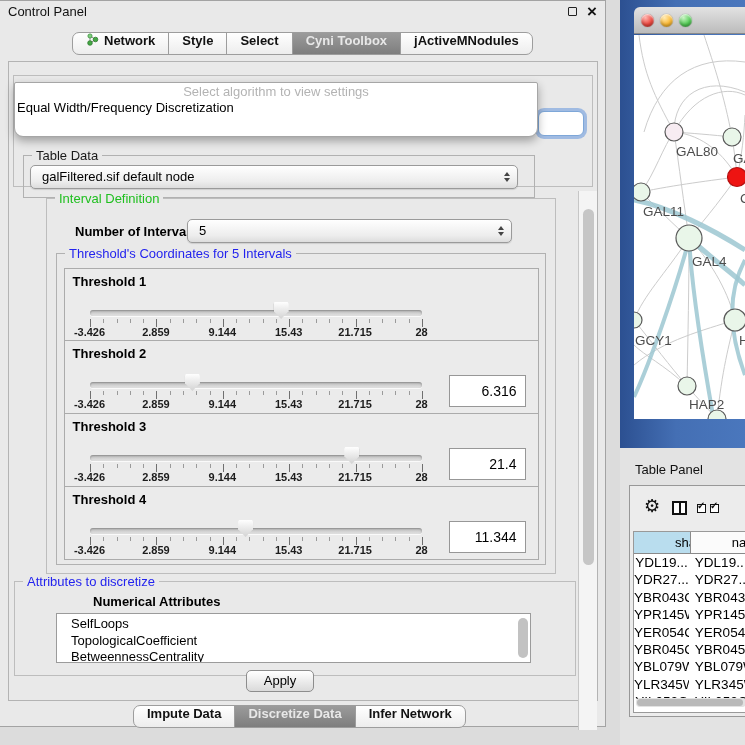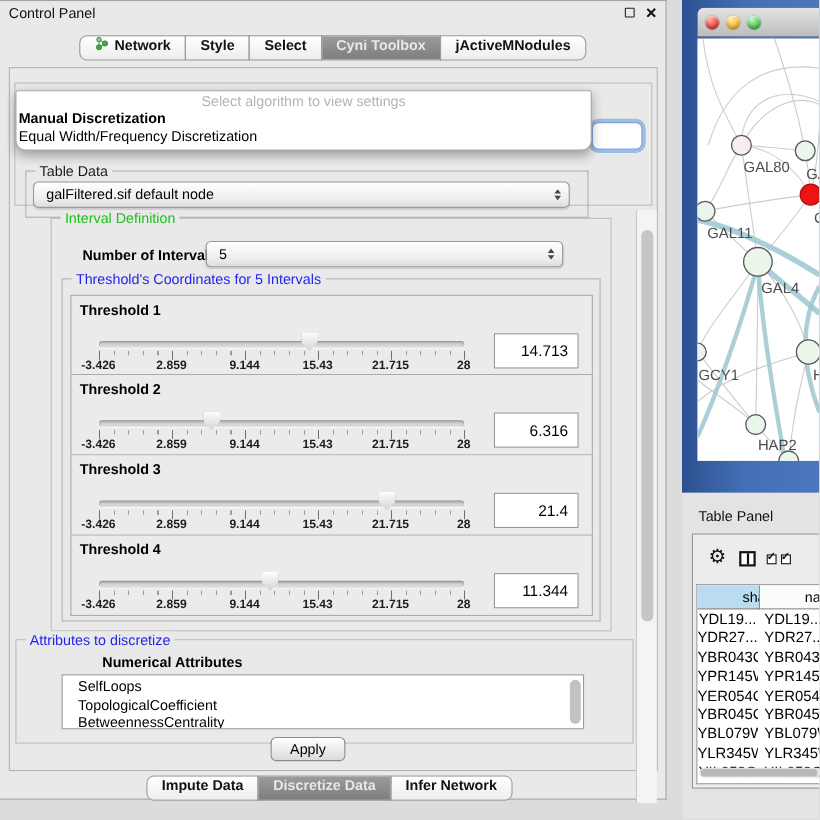--- a/index.html
+++ b/index.html
@@ -182,21 +182,20 @@
               <div class="thumb" style="left: 209.129px;"></div>
               <div class="ticks"></div>
               <div class="tick-labels">
                   <span style="left: 0px;">-3.426</span>
                   <span style="left: 66.4px;">2.859</span>
                   <span style="left: 132.8px;">9.144</span>
                   <span style="left: 199.2px;">15.43</span>
                   <span style="left: 265.6px;">21.715</span>
                   <span style="left: 332px;">28</span>
                 </div>
-              <div class="thr-value">14.713</div>
             </div>
             <div class="thr-item">
               <div class="thr-label">Threshold 2</div>
               <div class="track"></div>
               <div class="thumb" style="left: 120.419px;"></div>
               <div class="ticks"></div>
               <div class="tick-labels">
                   <span style="left: 0px;">-3.426</span>
                   <span style="left: 66.4px;">2.859</span>
                   <span style="left: 132.8px;">9.144</span>
@@ -263,21 +262,20 @@
 
     <div class="seg bottom-seg">
       <div class="sbtn">Impute Data</div>
       <div class="sbtn sel">Discretize Data</div>
       <div class="sbtn">Infer Network</div>
     </div>
   </section>
 
   <div class="algo-popup">
     <div class="popup-hint">Select algorithm to view settings</div>
-    <div class="popup-item bold">Manual Discretization</div>
     <div class="popup-item">Equal Width/Frequency Discretization</div>
   </div>
 
   <section class="netwin">
     <div class="net-titlebar">
       <span class="light red"></span>
       <span class="light yellow"></span>
       <span class="light green"></span>
     </div>
     <div class="net-canvas-wrap">

